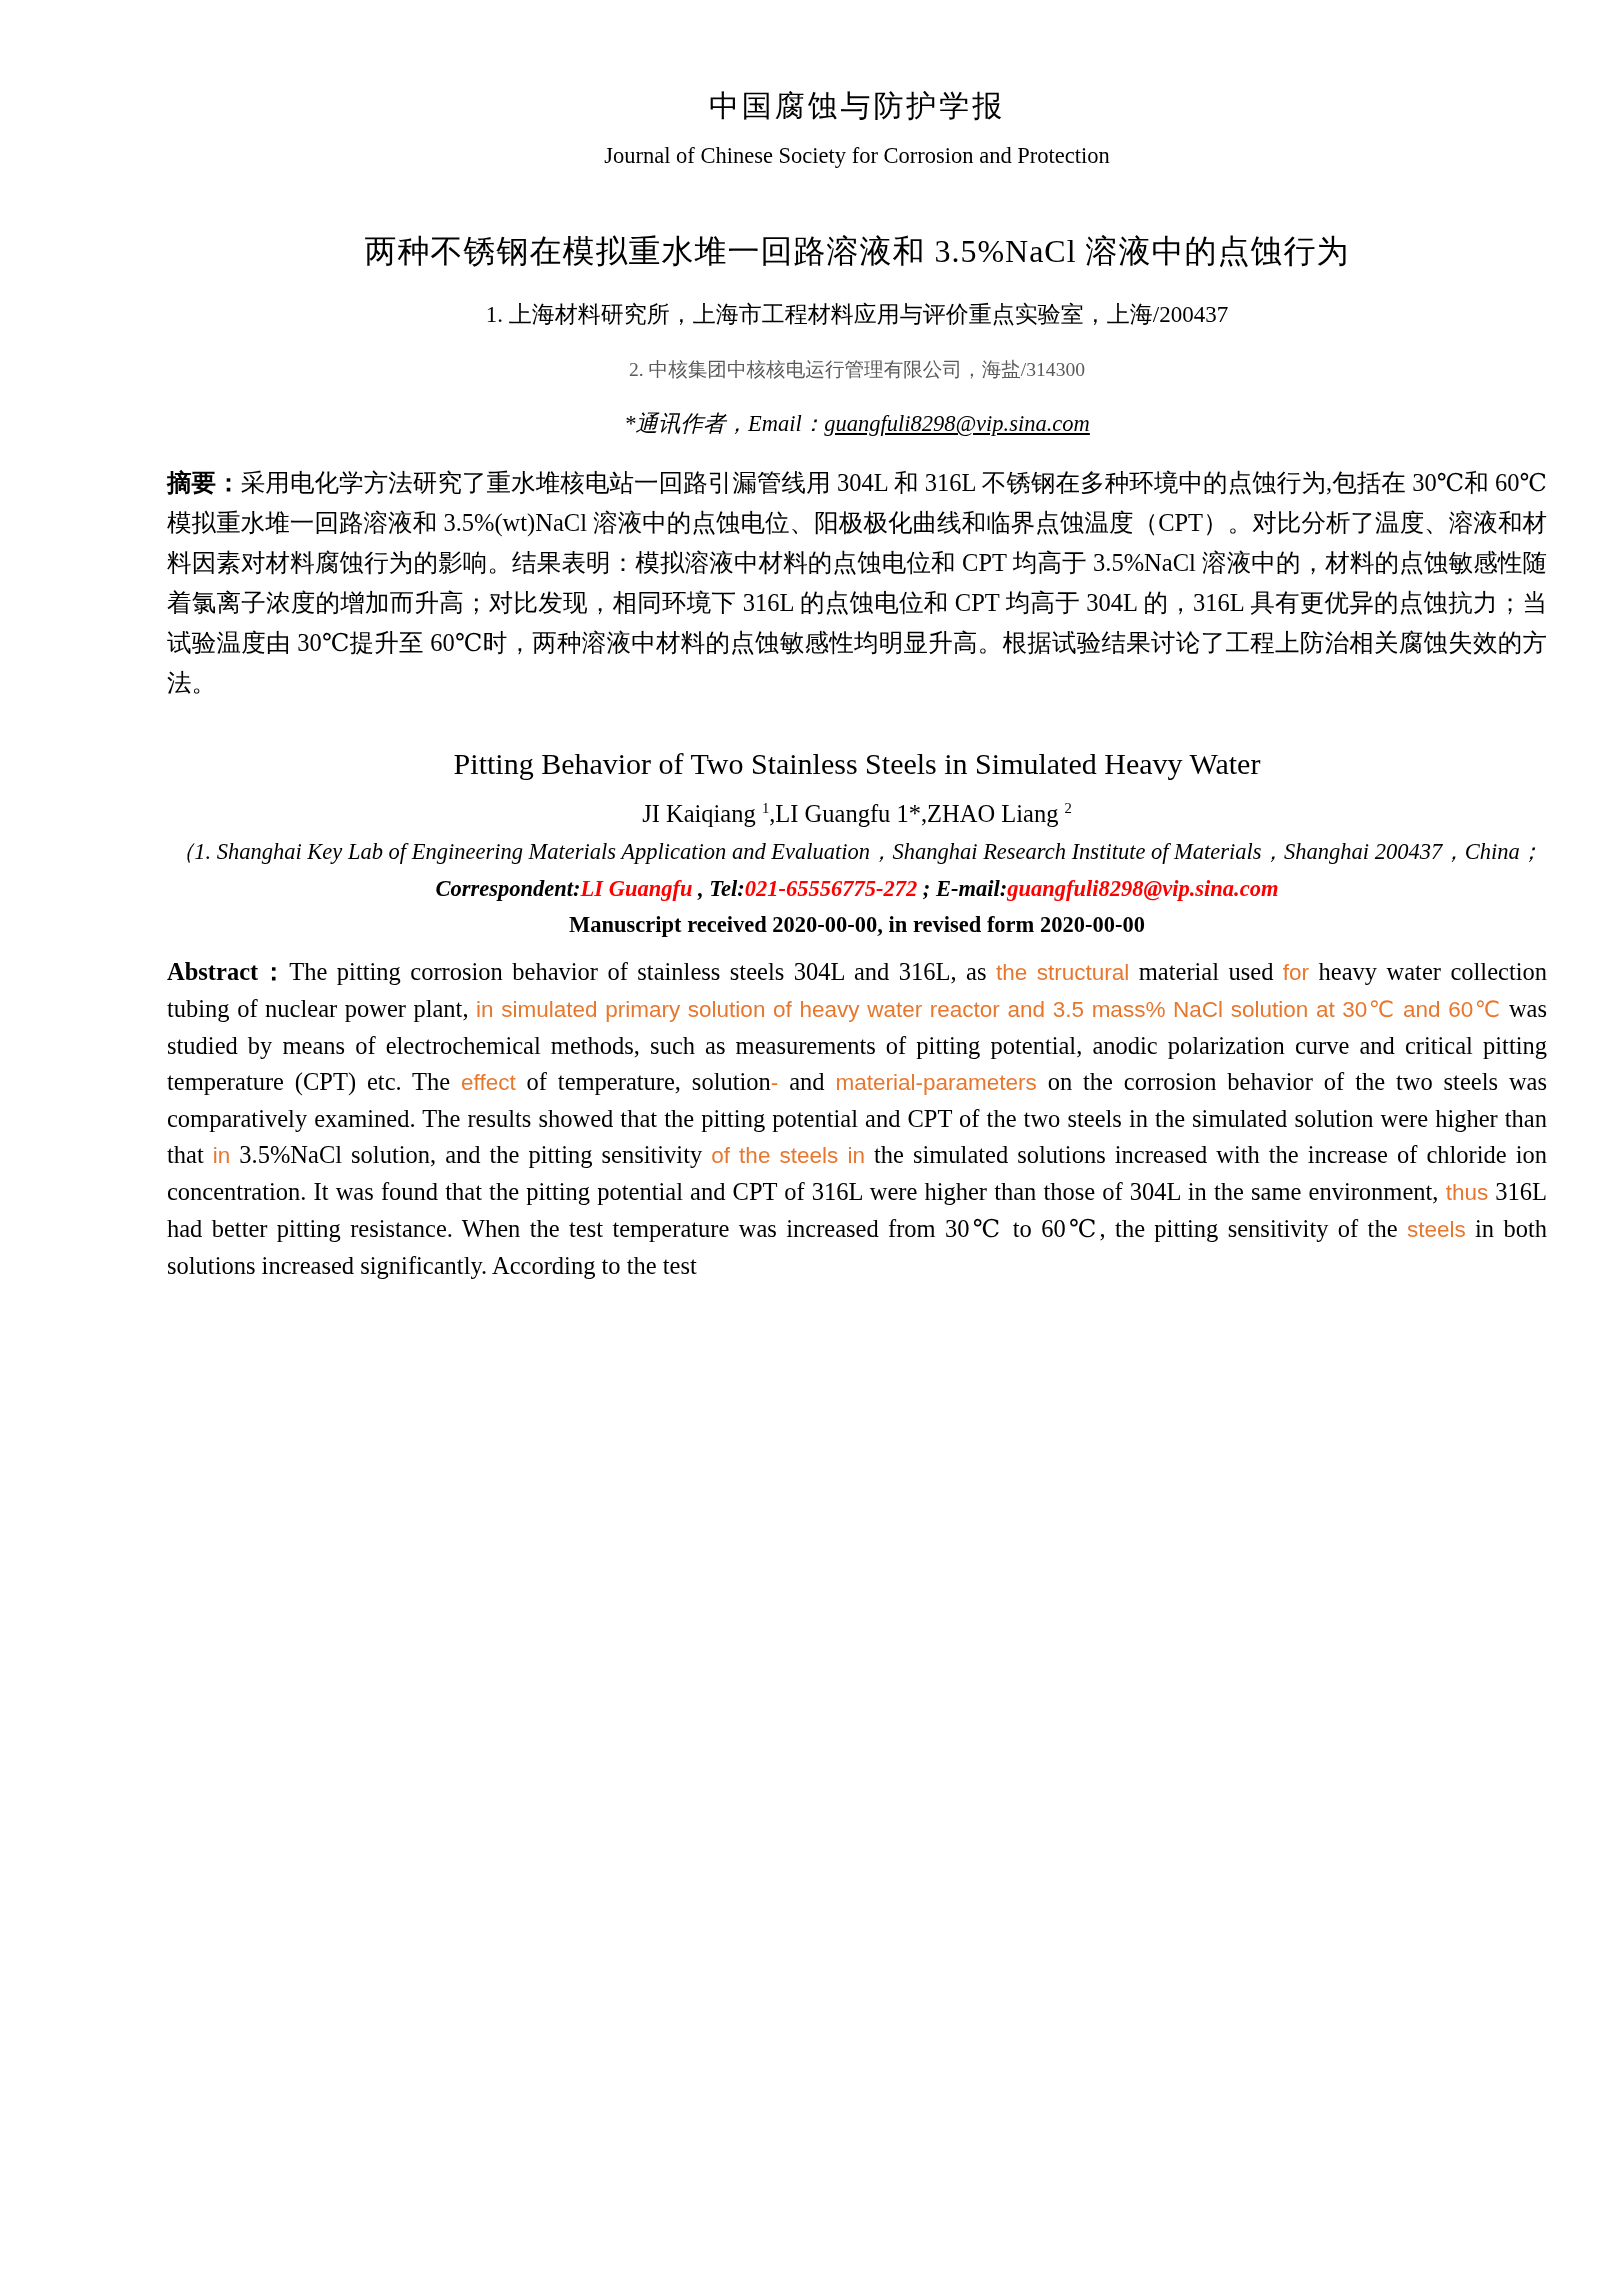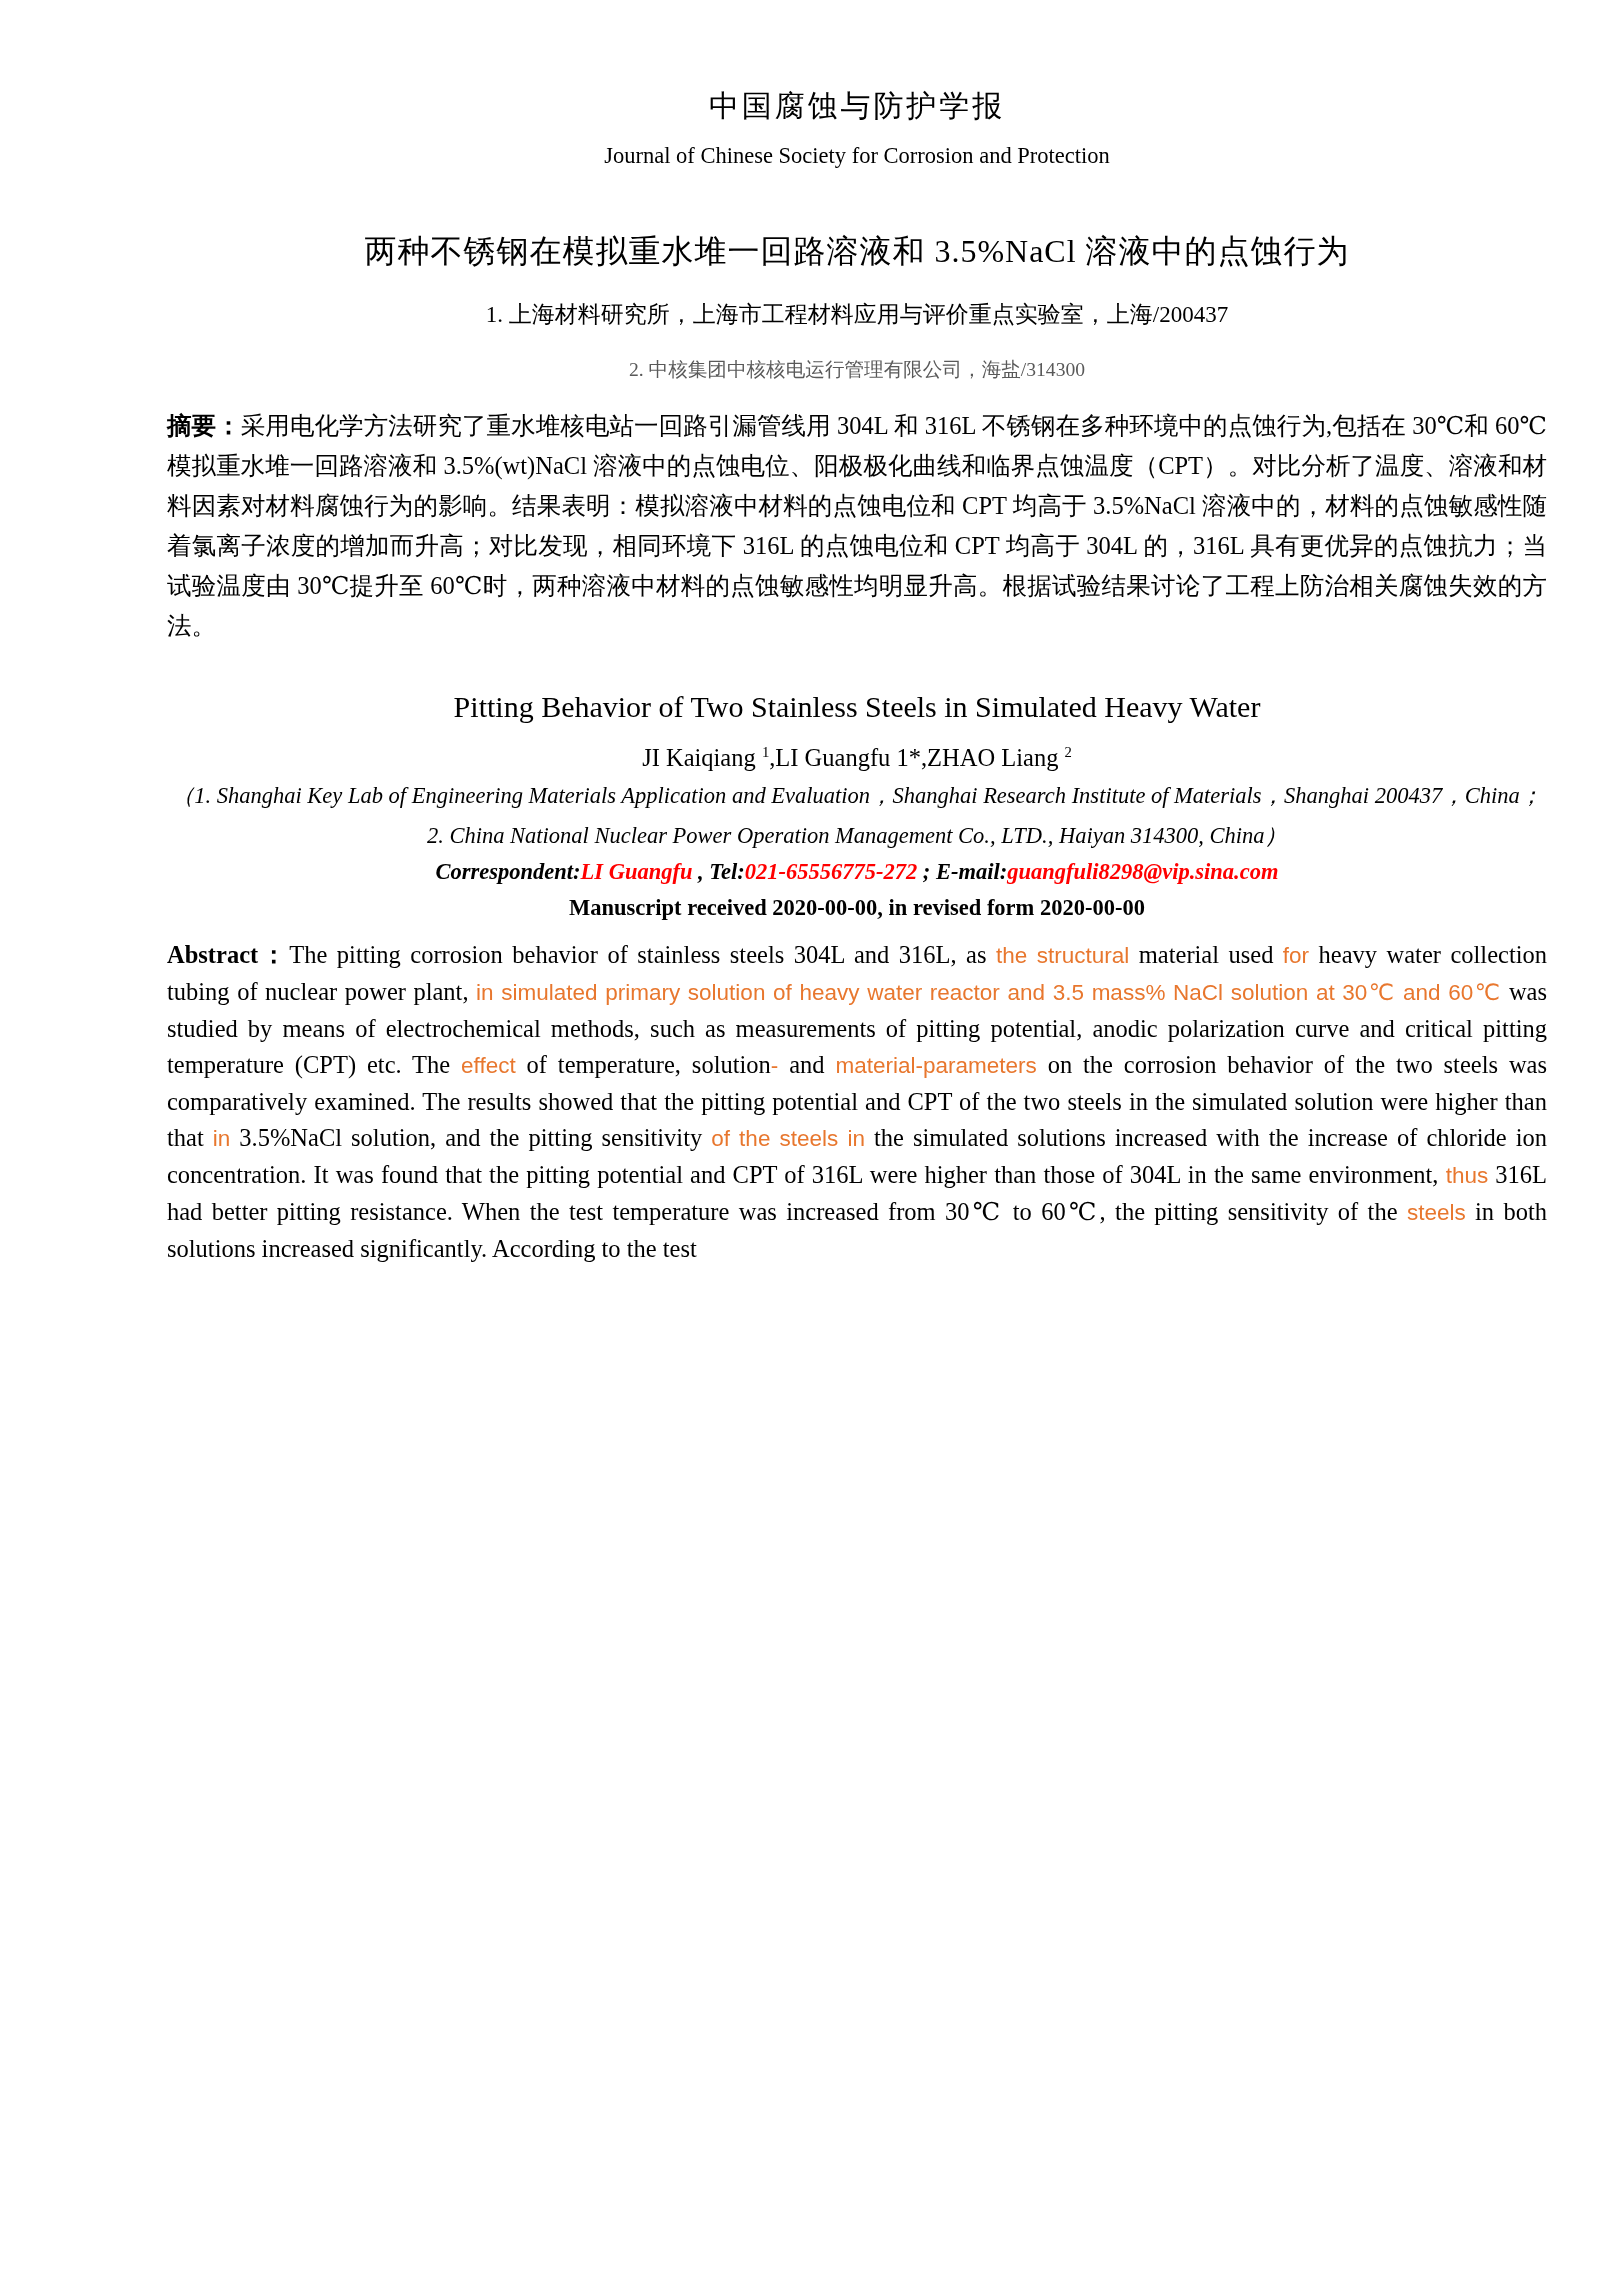--- a/index.html
+++ b/index.html
@@ -127,30 +127,30 @@
     <div class="journal-title-zh">中国腐蚀与防护学报</div>
     <div class="journal-title-en">Journal of Chinese Society for Corrosion and Protection</div>
   </header>
 
   <h1 class="cn-title">两种不锈钢在模拟重水堆一回路溶液和 3.5%NaCl 溶液中的点蚀行为</h1>
 
 
   <div class="affil">1. 上海材料研究所，上海市工程材料应用与评价重点实验室，上海/200437</div>
   <div class="affil affil-2">2. 中核集团中核核电运行管理有限公司，海盐/314300</div>
 
+  <div class="correspondence"><span>*通讯作者，Email：</span><span class="seg-email">guangfuli8298@vip.sina.com</span></div>
 
   <p class="cn-abstract"><span class="label">摘要：</span><span>采用电化学方法研究了重水堆核电站一回路引漏管线用 304L 和 316L 不锈钢在多种环境中的点蚀行为,包括在 30℃和 60℃模拟重水堆一回路溶液和 3.5%(wt)NaCl 溶液中的点蚀电位、阳极极化曲线和临界点蚀温度（CPT）。对比分析了温度、溶液和材料因素对材料腐蚀行为的影响。结果表明：模拟溶液中材料的点蚀电位和 CPT 均高于 3.5%NaCl 溶液中的，材料的点蚀敏感性随着氯离子浓度的增加而升高；对比发现，相同环境下 316L 的点蚀电位和 CPT 均高于 304L 的，316L 具有更优异的点蚀抗力；当试验温度由 30℃提升至 60℃时，两种溶液中材料的点蚀敏感性均明显升高。根据试验结果讨论了工程上防治相关腐蚀失效的方法。</span></p>
 
 
   <div class="en-title">Pitting Behavior of Two Stainless Steels in Simulated Heavy Water</div>
 
   <div class="en-authors"><span>JI Kaiqiang </span><sup>1</sup><span>,LI Guangfu 1*,ZHAO Liang </span><sup>2</sup></div>
 
   <div class="en-affil">（1. Shanghai Key Lab of Engineering Materials Application and Evaluation，Shanghai Research Institute of Materials，Shanghai 200437，China；</div>
-  <div class="en-affil">2. China National Nuclear Power Operation Management Co., LTD., Haiyan 314300, China）</div>
 
   <div class="en-correspondent"><span>Correspondent:</span><span class="seg-red">LI Guangfu </span><span>, Tel:</span><span class="seg-red">021-65556775-272 </span><span>; E-mail:</span><span class="seg-red">guangfuli8298@vip.sina.com</span></div>
 
   <div class="en-manuscript">Manuscript received 2020-00-00, in revised form 2020-00-00</div>
 
   <p class="en-abstract"><span class="label">Abstract：</span><span><span>The pitting corrosion behavior of stainless steels 304L and 316L, as </span><span class="seg-orange">the structural</span><span> material used </span><span class="seg-orange">for</span><span> heavy water collection tubing of nuclear power plant, </span><span class="seg-orange">in simulated primary solution of heavy water reactor and 3.5 mass% NaCl solution at 30℃ and 60℃</span><span> was studied by means of electrochemical methods, such as measurements of pitting potential, anodic polarization curve and critical pitting temperature (CPT) etc. The </span><span class="seg-orange">effect</span><span> of temperature, solution</span><span class="seg-orange">-</span><span> and </span><span class="seg-orange">material-parameters</span><span> on the corrosion behavior of the two steels was comparatively examined. The results showed that the pitting potential and CPT of the two steels in the simulated solution were higher than that </span><span class="seg-orange">in</span><span> 3.5%NaCl solution, and the pitting sensitivity </span><span class="seg-orange">of the steels in</span><span> the simulated solutions increased with the increase of chloride ion concentration. It was found that the pitting potential and CPT of 316L were higher than those of 304L in the same environment, </span><span class="seg-orange">thus</span><span> 316L had better pitting resistance. When the test temperature was increased from 30℃ to 60℃, the pitting sensitivity of the </span><span class="seg-orange">steels</span><span> in both solutions increased significantly. According to the test</span></span></p>
 
 </div>
 
 

